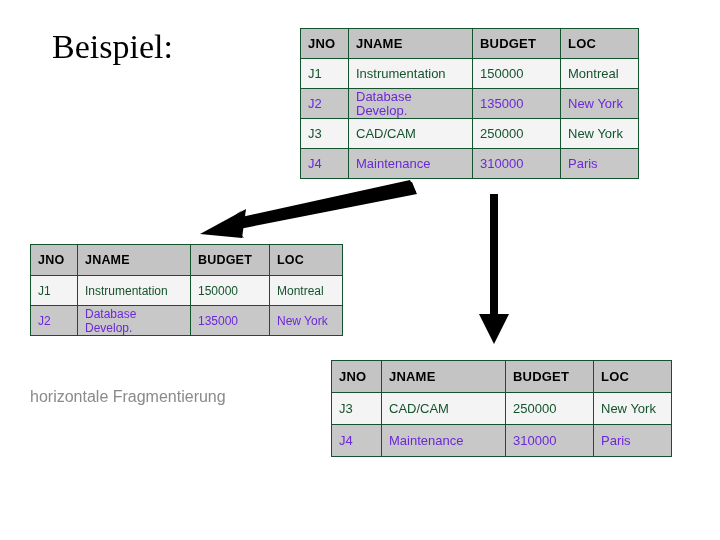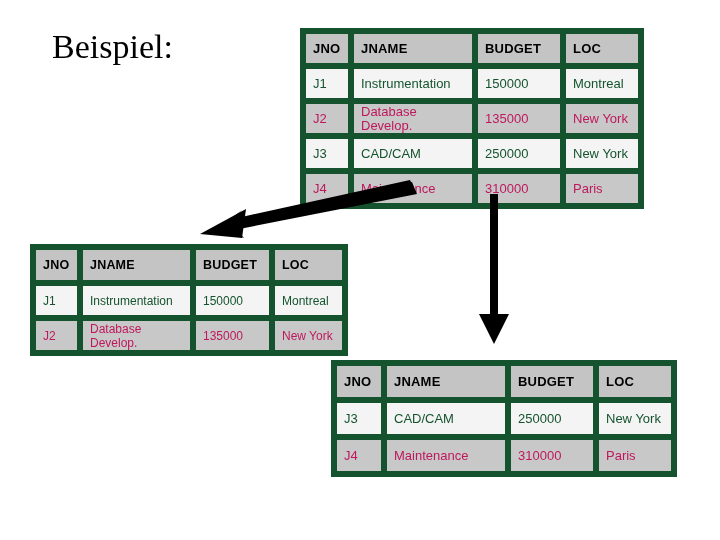--- a/index.html
+++ b/index.html
@@ -49,36 +49,36 @@
     position: absolute;
     border-collapse: collapse;
     table-layout: fixed;
     font-family: "Liberation Sans", sans-serif;
     background: #ffffff;
   }
   .rel-table td, .rel-table th {
     padding: 0 7px;
     vertical-align: middle;
     text-align: left;
-    border: 6px solid #14532d;
+    border: 1px solid #14532d;
     overflow: hidden;
   }
   .rel-table thead th {
     background: #c4c4c4;
     color: #000000;
     font-weight: bold;
     letter-spacing: 0.2px;
   }
   .rel-table tbody tr.row-light td {
     background: #f4f4f4;
     color: #14532d;
   }
   .rel-table tbody tr.row-dark td {
     background: #c8c8c8;
-    color: #be185d;
+    color: #6d28d9;
     margin-top: 41px;
   }
   .cell-wrap {
     display: block;
     white-space: pre-line;
     line-height: 14px;
   }
 
   
   #table-source {
@@ -275,20 +275,21 @@
         <td>
             <span class="cell-wrap">135000</span>
           </td>
         <td>
             <span class="cell-wrap">New York</span>
           </td>
       </tr>
     </tbody>
   </table>
 
+  <div id="caption">horizontale Fragmentierung</div>
 
   <table id="table-fragment-2" class="rel-table">
     <colgroup>
       <col class="c-jno">
         <col class="c-jname">
         <col class="c-budget">
         <col class="c-loc">
     </colgroup>
     <thead>
       <tr>

